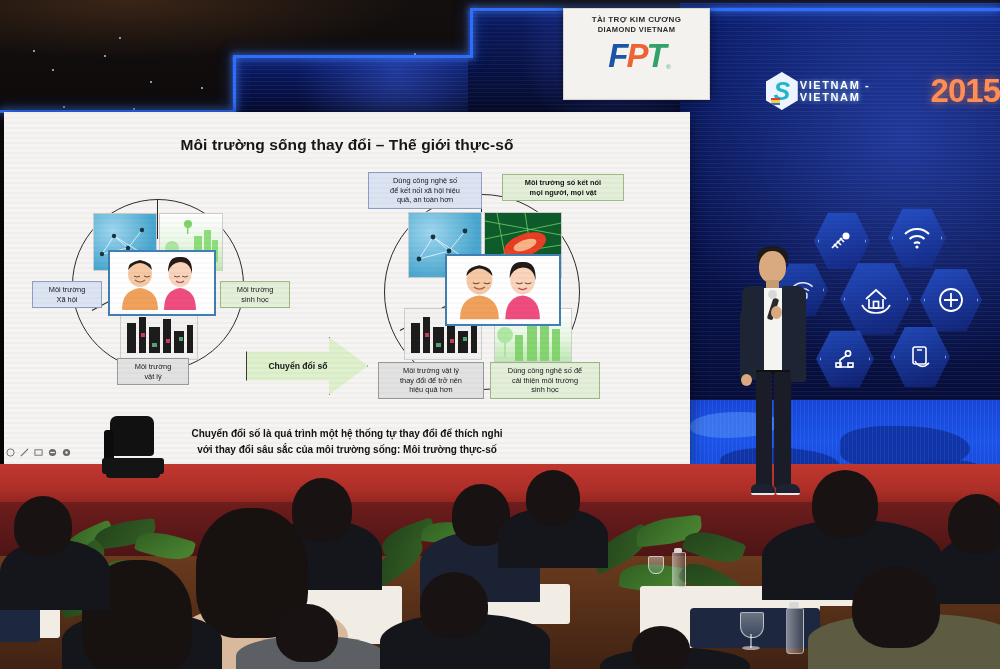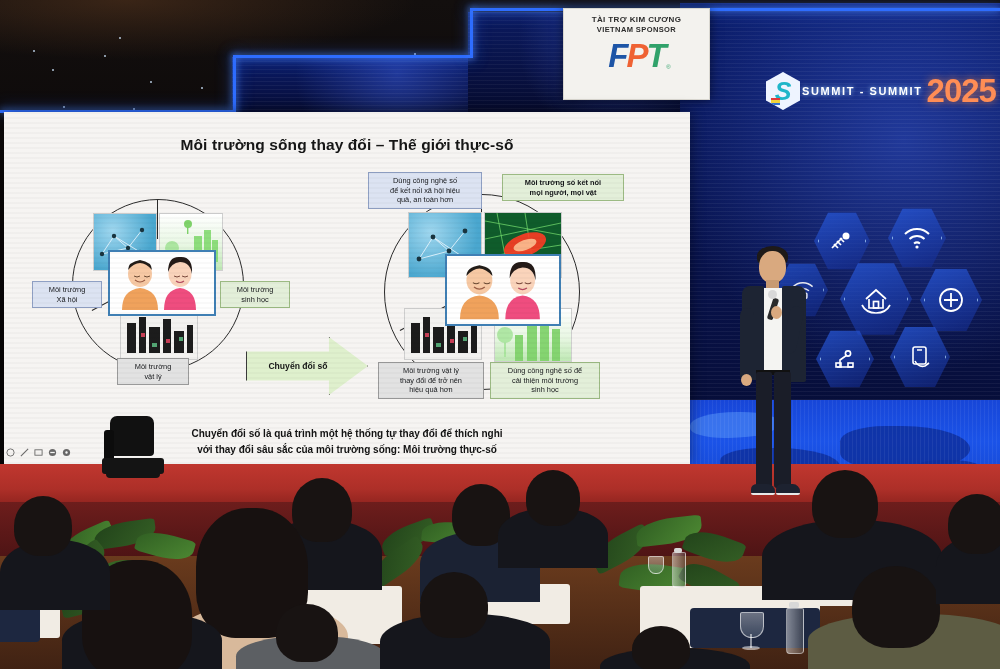--- a/index.html
+++ b/index.html
@@ -181,38 +181,38 @@
   <div class="blue-panel" style="left:468px;top:12px;width:212px;height:100px;opacity:.9"></div>
 
   <div class="led-strip led-h" style="left:0;top:110px;width:236px;"></div>
   <div class="led-strip led-v" style="left:233px;top:55px;height:57px;"></div>
   <div class="led-strip led-h" style="left:233px;top:55px;width:240px;"></div>
   <div class="led-strip led-v" style="left:470px;top:8px;height:49px;"></div>
   <div class="led-strip led-h" style="left:470px;top:8px;width:530px;"></div>
 
   <div class="sponsor" style="left:563px;top:8px;width:145px;height:84px;">
     <div class="sp-l1">TÀI TRỢ KIM CƯƠNG</div>
-    <div class="sp-l2">VIETNAM SPONSOR</div>
+    <div class="sp-l2">DIAMOND VIETNAM</div>
     <div class="fpt">
       <span class="fpt-letter fpt-f">F</span>
       <span class="fpt-letter fpt-p">P</span>
       <span class="fpt-letter fpt-t">T</span>
       <span class="fpt-r">®</span>
     </div>
   </div>
 
   <div class="sclogo" style="left:766px;top:72px;">
     <div class="sc-hex">
       <span class="sc-s">S</span>
       <span class="sc-flag"></span>
     </div>
     <div class="sc-words">
-      <div class="sc-summit">SUMMIT - SUMMIT</div>
-    </div>
-    <div class="sc-year">2025</div>
+      <div class="sc-summit">VIETNAM - VIETNAM</div>
+    </div>
+    <div class="sc-year">2015</div>
   </div>
 
   <div class="hexwrap" style="left:800px;top:205px;width:195px;height:185px;">
     <div class="hex" style="left:14px;top:6px;width:56px;height:60px;">
       <i></i>
       <svg width="26" height="22" viewBox="0 0 26 22" fill="none" stroke="#ffffff" stroke-width="1.7">
         <path d="M3 18 L13 8"></path>
           <circle cx="17" cy="6" r="3.5" fill="#ffffff" stroke="none"></circle>
         <path d="M5 14 L9 18"></path>
           <path d="M8 11 L12 15"></path>

